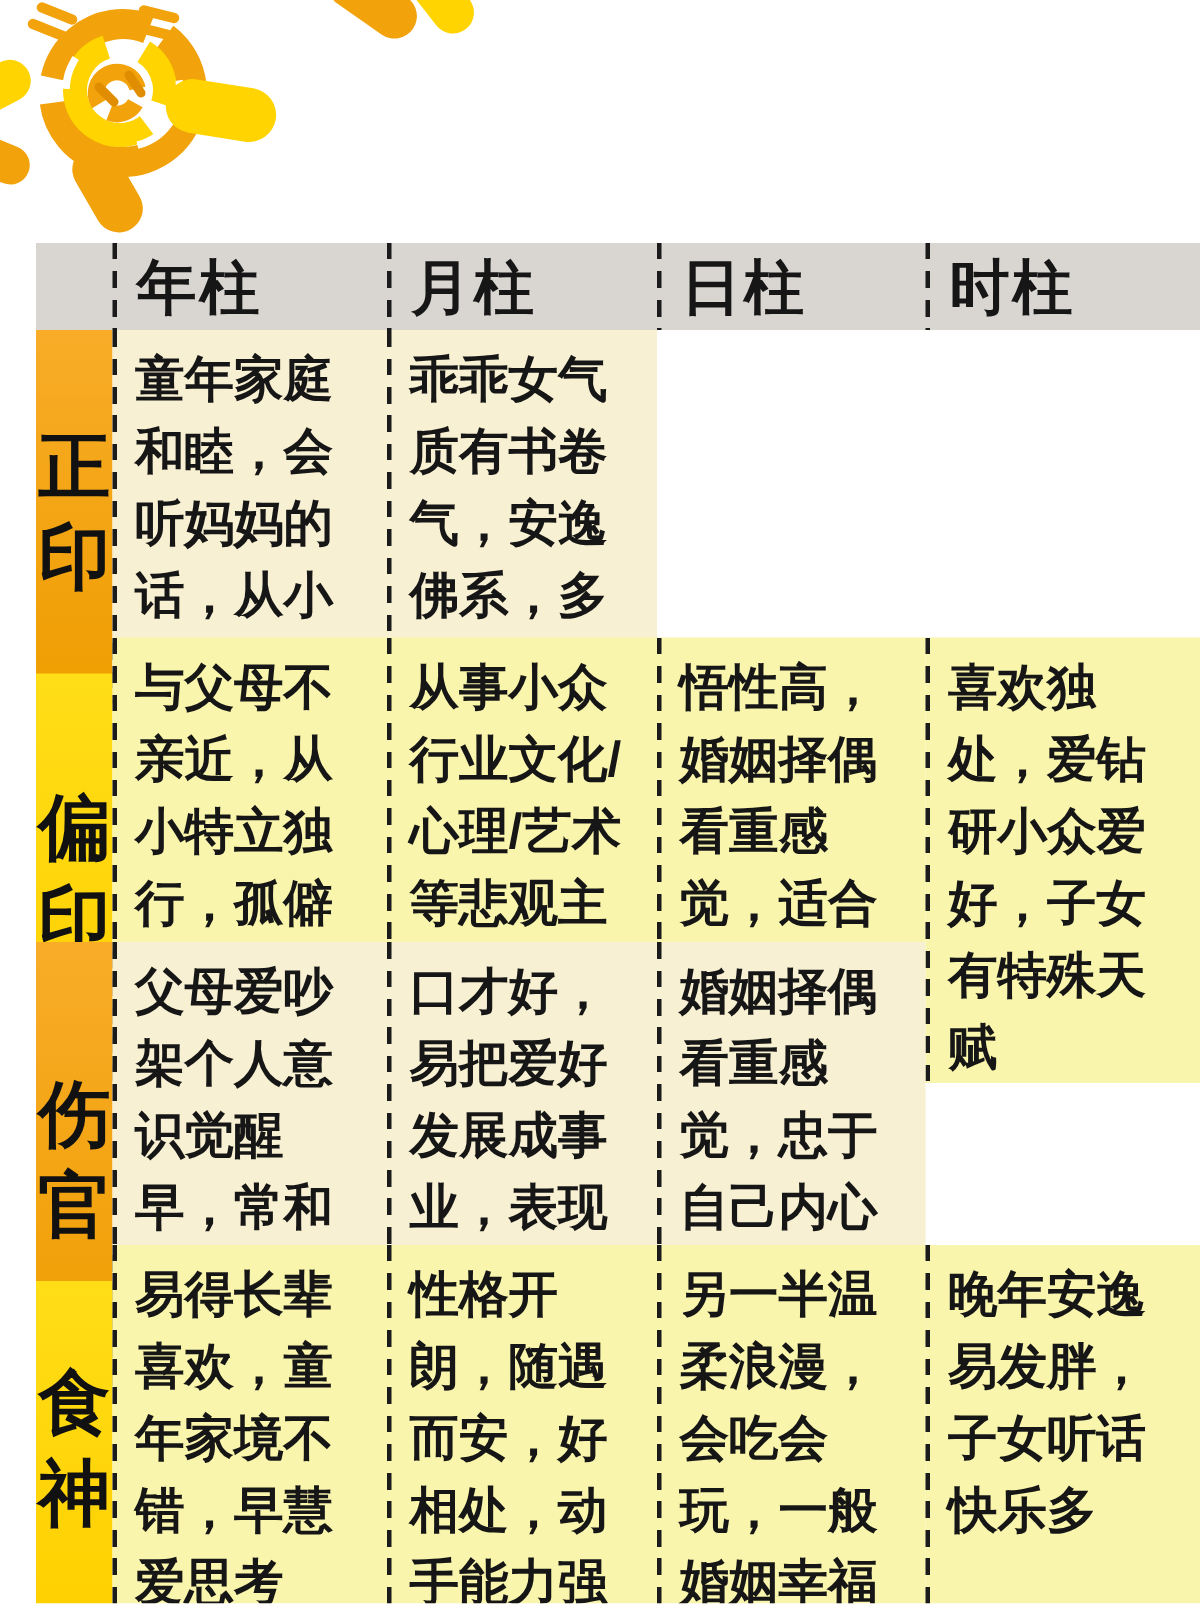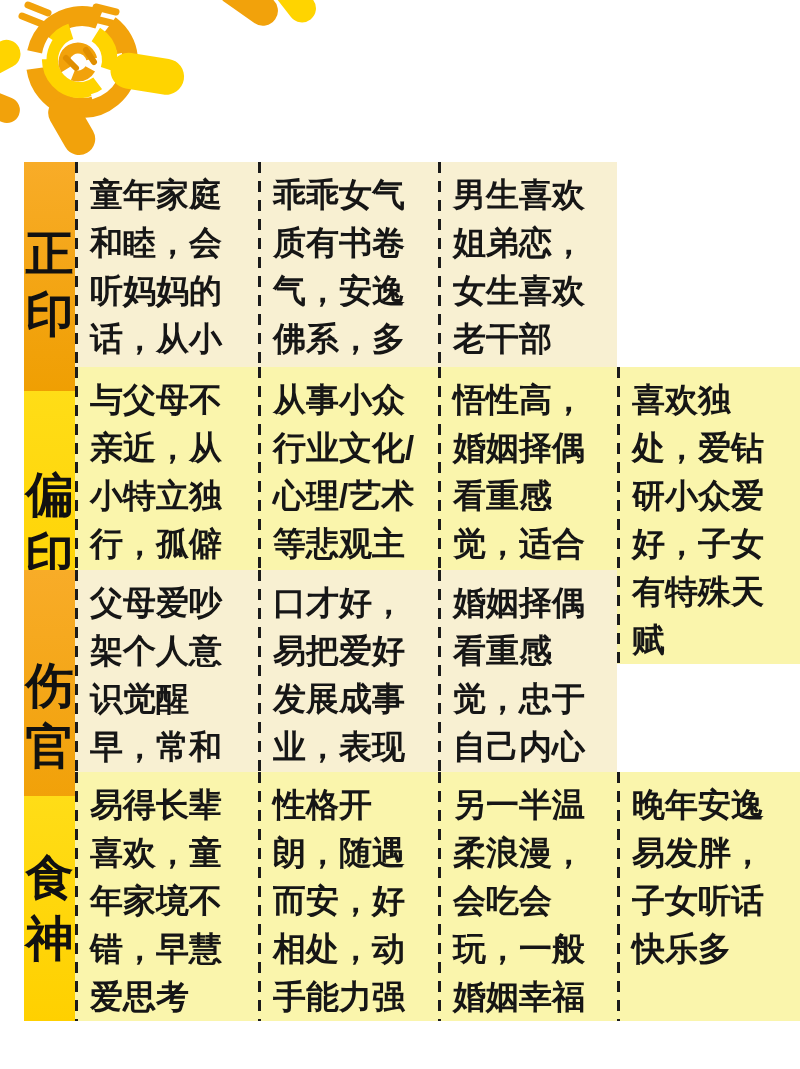--- a/index.html
+++ b/index.html
@@ -56,28 +56,42 @@
     <circle cx="78" cy="62" r="14" fill="none" stroke="#F2A20B" stroke-width="11" stroke-dasharray="48 10 20 9" transform="rotate(150 78 62)"></circle>
     <circle cx="82" cy="60" r="38" fill="none" stroke="#ffffff" stroke-width="5" stroke-dasharray="30 70 22 90" transform="rotate(30 82 60)"></circle>
     <path d="M66,58 l10,10 M86,50 l8,12" stroke="#E08E00" stroke-width="6" stroke-linecap="round" fill="none"></path>
 
     <rect x="112" y="50" width="74" height="36" rx="18" fill="#FFD400" transform="rotate(9 112 60)"></rect>
     <rect x="58" y="98" width="62" height="32" rx="16" fill="#F2A20B" transform="rotate(60 70 105)"></rect>
   </svg>
 
   <div class="table">
 
+    <div class="row header">
+      <div class="hcell"></div>
+      <div class="hcell dash">
+        <span>年柱</span>
+      </div>
+      <div class="hcell dash">
+        <span>月柱</span>
+      </div>
+      <div class="hcell dash">
+        <span>日柱</span>
+      </div>
+      <div class="hcell dash">
+        <span>时柱</span>
+      </div>
+    </div>
 
     <div class="row r1">
       <div class="lcell orange">
         <div class="vlabel">正印</div>
       </div>
       <div class="cell dash">童年家庭和睦，会听妈妈的话，从小爱学习</div>
       <div class="cell dash">乖乖女气质有书卷气，安逸佛系，多文职工作</div>
-      <div class="cell dash">男生喜欢姐弟恋，女生喜欢老干部</div>
     </div>
 
     <div class="row r2">
       <div class="lcell yellow">
         <div class="vlabel">偏印</div>
       </div>
       <div class="cell dash">与父母不亲近，从小特立独行，孤僻社恐</div>
       <div class="cell dash">从事小众行业文化/心理/艺术等悲观主义者</div>
       <div class="cell dash">悟性高，婚姻择偶看重感觉，适合晚婚</div>
       <div class="cell dash">喜欢独处，爱钻研小众爱好，子女有特殊天赋</div>

